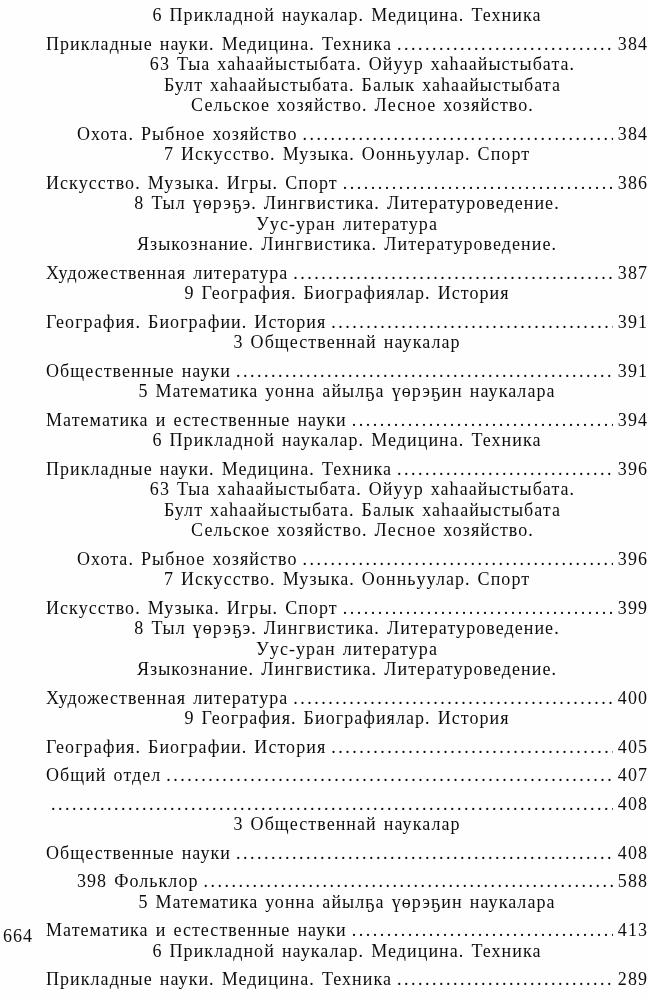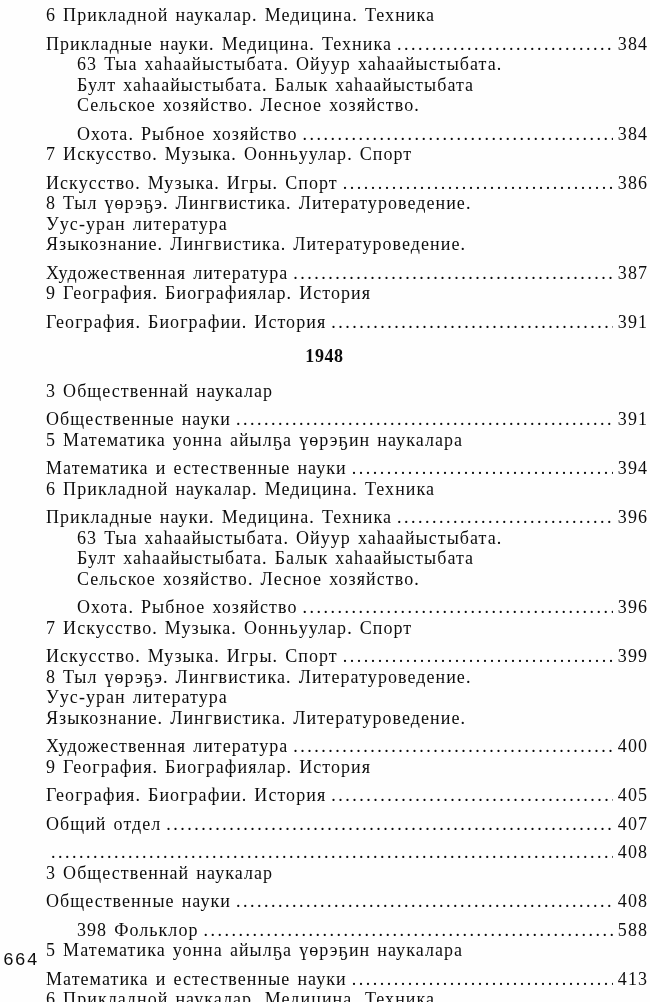--- a/index.html
+++ b/index.html
@@ -26,37 +26,37 @@
     text-align: center;
     line-height: 20.5px;
     margin: 14px 45px 14px 0;
     letter-spacing: 0.6px;
   }
   .line {
     display: flex;
     align-items: baseline;
     line-height: 20.5px;
     white-space: nowrap;
+    justify-content: center;
   }
   .line .t { flex: 0 0 auto; }
   .indent1 { padding-left: 31px; }
   .leader {
     flex: 1 1 auto;
     min-width: 0;
     overflow: hidden;
     white-space: nowrap;
     letter-spacing: 2.5px;
     margin: 0 5px 0 5px;
   }
   .pg { flex: 0 0 auto; text-align: right; margin-top: 8px; }
   .pageno {
     position: absolute;
-    left: 3px; top: 950px;
+    left: 3px; top: 926px;
     line-height: 21px;
-    font-family: Liberation Mono, monospace;
   }
 </style>
 </head>
 <body>
 
 <div class="toc">
     <div class="section">
       <div class="line">
         <span class="t">6 Прикладной наукалар. Медицина. Техника</span>
       </div>
@@ -104,21 +104,20 @@
       <div class="line">
         <span class="t">9 География. Биографиялар. История</span>
       </div>
       <div class="line">
         <span class="t">География. Биографии. История</span>
         <span class="leader">............................................................................................................................................</span>
         <span class="pg">391</span>
       </div>
     </div>
     <div class="section">
-      <div class="year">1948</div>
       <div class="line">
         <span class="t">3 Общественнай наукалар</span>
       </div>
       <div class="line">
         <span class="t">Общественные науки</span>
         <span class="leader">............................................................................................................................................</span>
         <span class="pg">391</span>
       </div>
       <div class="line">
         <span class="t">5 Математика уонна айылҕа үөрэҕин наукалара</span>

